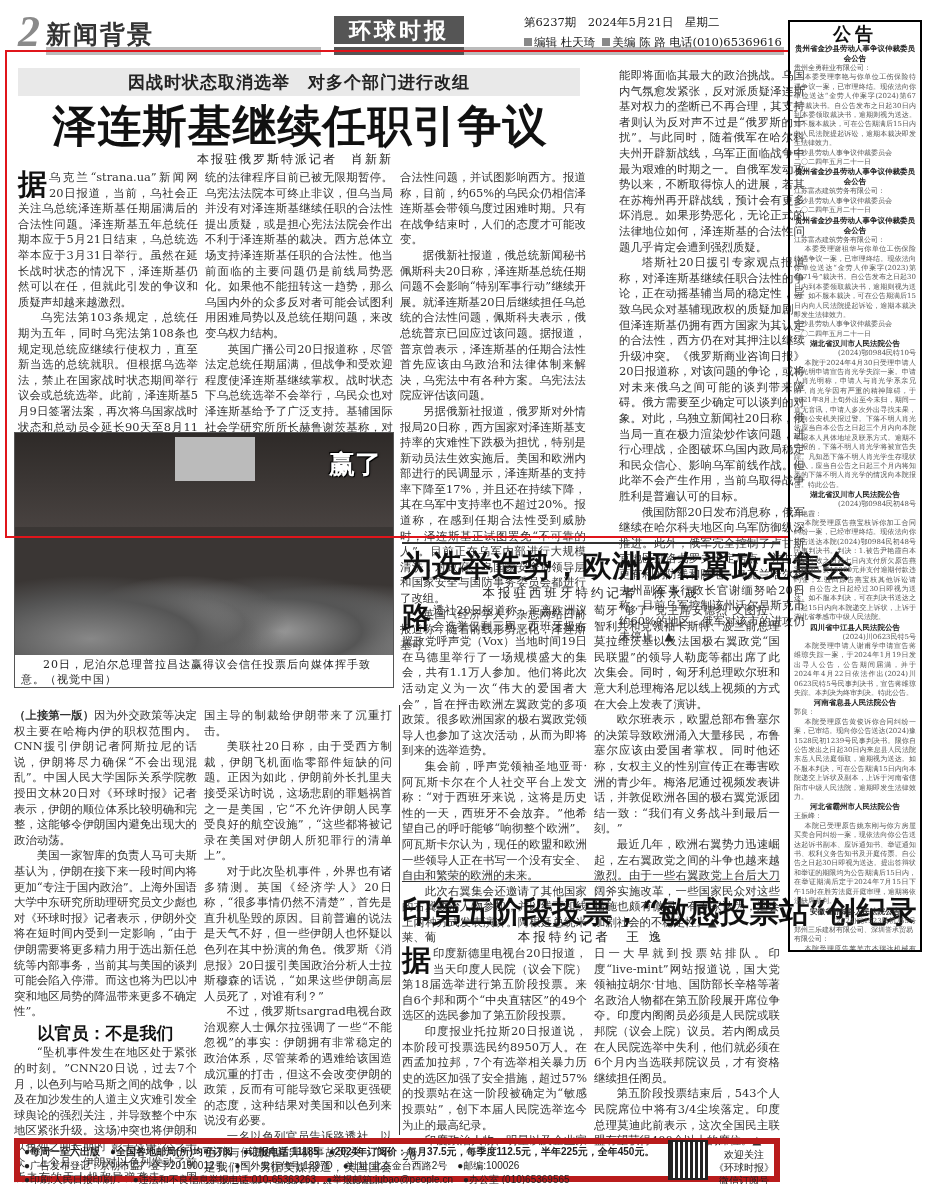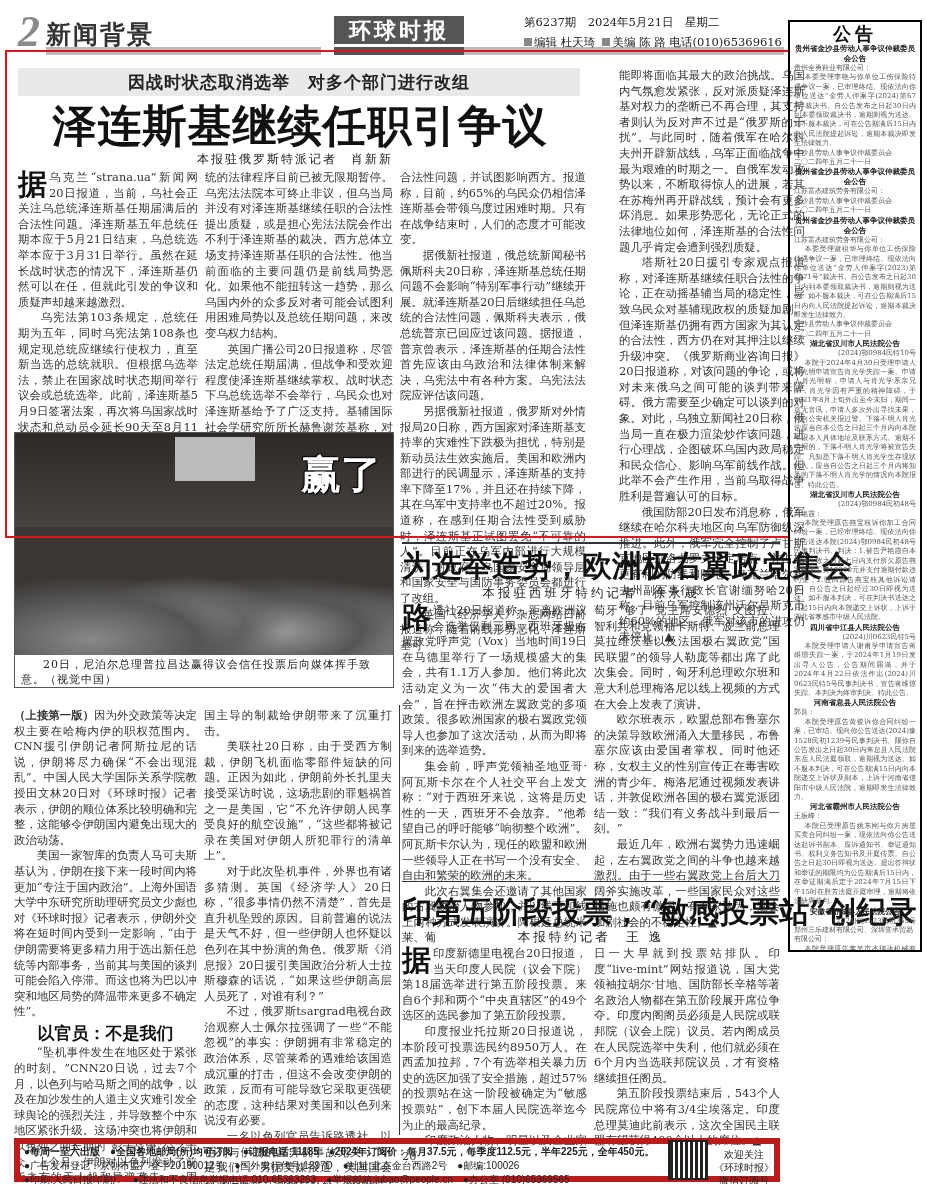--- a/index.html
+++ b/index.html
@@ -18,21 +18,21 @@
 .kicker{left:18px;top:68px;width:562px;height:28px;background:#e9e9e9;text-align:center;font-size:17px;font-weight:bold;line-height:28px;letter-spacing:1px}
 .headline{left:14px;top:98px;width:572px;font-size:44px;font-weight:900;font-family:"DejaVu Sans",sans-serif;letter-spacing:1px;line-height:56px;text-align:center;color:#111}
 .byline{left:0;width:590px;top:151px;text-align:center;font-size:12px;letter-spacing:2px}
 .col{font-size:11.4px;line-height:15.6px;text-align:justify;color:#333}
 .col p{text-indent:2em}
 .col p.noind{text-indent:0}
 .dropcap{float:left;font-size:29px;font-weight:bold;line-height:29px;margin-right:2px;font-family:"DejaVu Sans",sans-serif;color:#111}
 .photo{left:14px;top:432px;width:380px;height:256px;border:1px solid #555;background:linear-gradient(180deg,#2e2a28 0%,#4a4442 40%,#6a6462 70%,#3c3836 100%);overflow:hidden}
 .photo .crowd{position:absolute;left:0;bottom:0;width:100%;height:160px;background:radial-gradient(ellipse at 20% 70%,#888 0,#555 25%,transparent 40%),radial-gradient(ellipse at 45% 60%,#aaa 0,#666 20%,transparent 35%),radial-gradient(ellipse at 70% 65%,#999 0,#555 22%,transparent 38%),radial-gradient(ellipse at 88% 70%,#aaa 0,#666 20%,transparent 35%),#3a3634}
 .photo .screen{position:absolute;left:160px;top:4px;width:80px;height:44px;background:#bbb}
-.photo-tag{position:absolute;right:12px;top:14px;font-size:40px;font-weight:900;color:#fff;font-family:Liberation Serif, serif;text-shadow:0 0 3px #000,1px 1px 0 #000,-1px -1px 0 #000}
+.photo-tag{position:absolute;right:12px;top:14px;font-size:26px;font-weight:900;color:#fff;font-family:Liberation Serif, serif;text-shadow:0 0 3px #000,1px 1px 0 #000,-1px -1px 0 #000}
 .caption{left:14px;top:655px;width:380px;height:33px;background:#fff;border:1px solid #555;border-top:none;font-size:11px;line-height:15px;padding:2px 6px;text-indent:2em;letter-spacing:1px}
 .rule-dark{height:2px;background:#333}
 .h2{font-size:30px;font-weight:bold;letter-spacing:0;line-height:38px;color:#111;white-space:nowrap}
 .byline2{font-size:12.5px;letter-spacing:3px;text-align:center}
 .subhead{font-size:17px;font-weight:bold;text-align:center;font-family:"DejaVu Sans",sans-serif;color:#111}
 .vline{left:399px;top:705px;width:1px;height:430px;background:#333}
 .notice{left:788px;top:20px;width:134px;height:932px;border:2px solid #000;padding:2px 4px;font-size:7px;line-height:9.4px;color:#555;overflow:hidden}
 .notice .ntitle{font-size:18px;font-weight:bold;text-align:center;color:#111;letter-spacing:4px;line-height:20px}
 .notice .nhead{font-weight:bold;text-align:center;color:#222;font-size:7.5px;line-height:10px}
 .notice .nref{text-align:right}

